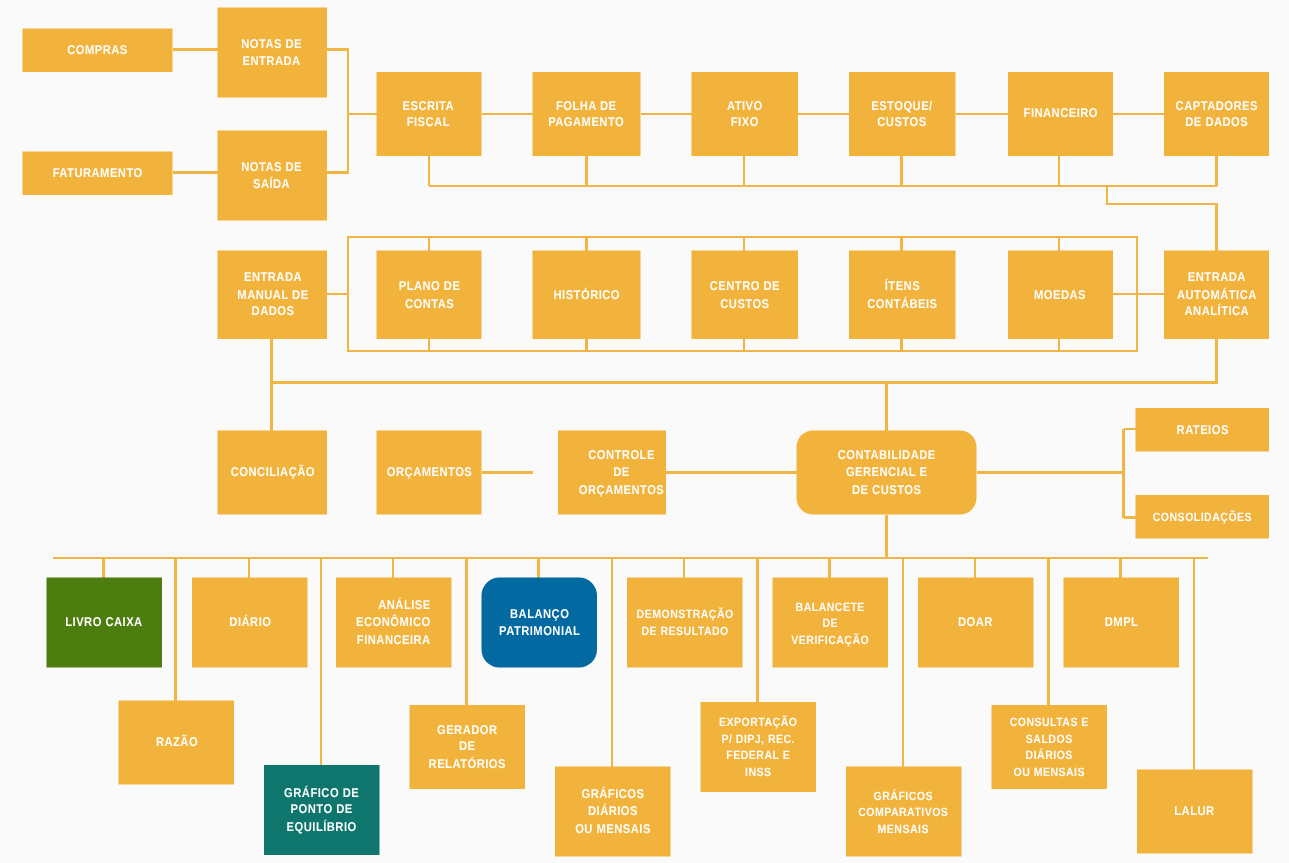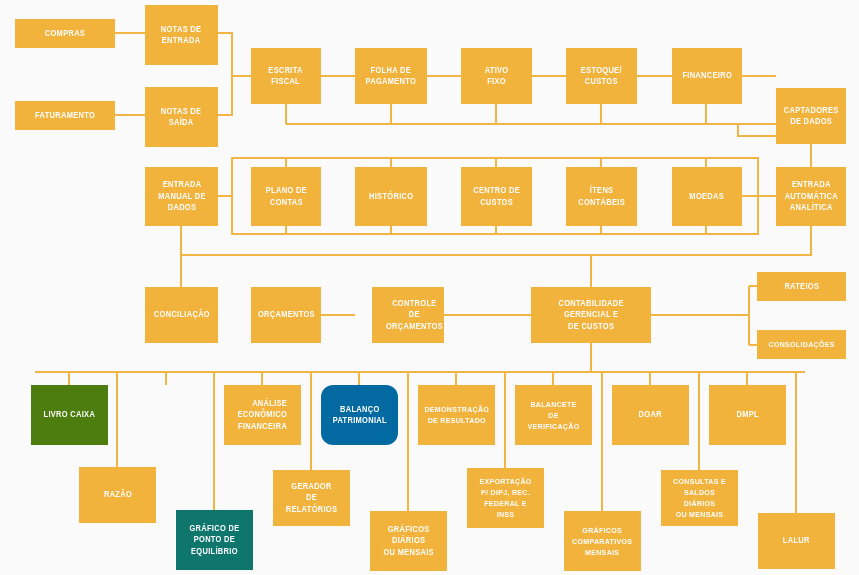--- a/index.html
+++ b/index.html
@@ -161,21 +161,21 @@
 
   <div class="node" style="left: 566px; top: 48px; width: 71px; height: 56px; background: rgb(242, 179, 60);">
     <span style="color: rgb(253, 253, 253);">ESTOQUE/
 CUSTOS</span>
   </div>
 
   <div class="node" style="left: 672px; top: 48px; width: 70px; height: 56px; background: rgb(242, 179, 60);">
     <span style="color: rgb(253, 253, 253);">FINANCEIRO</span>
   </div>
 
-  <div class="node" style="left: 776px; top: 48px; width: 70px; height: 56px; background: rgb(242, 179, 60); margin-top: 40px;">
+  <div class="node" style="left: 776px; top: 48px; width: 70px; height: 56px; background: rgb(242, 179, 60);">
     <span style="color: rgb(253, 253, 253);">CAPTADORES
 DE DADOS</span>
   </div>
 
   <div class="node" style="left: 145px; top: 167px; width: 73px; height: 59px; background: rgb(242, 179, 60);">
     <span style="color: rgb(253, 253, 253);">ENTRADA
 MANUAL DE
 DADOS</span>
   </div>
 
@@ -214,38 +214,41 @@
 
   <div class="node" style="left: 251px; top: 287px; width: 70px; height: 56px; background: rgb(242, 179, 60);">
     <span style="color: rgb(253, 253, 253);">ORÇAMENTOS</span>
   </div>
 
   <div class="node" style="left: 372px; top: 287px; width: 72px; height: 56px; background: rgb(242, 179, 60); padding-left: 16px;">
     <span style="color: rgb(253, 253, 253);">CONTROLE DE
 ORÇAMENTOS</span>
   </div>
 
-  <div class="node" style="left: 531px; top: 287px; width: 120px; height: 56px; background: rgb(242, 179, 60);">
+  <div class="node" style="left: 531px; top: 287px; width: 120px; height: 56px; background: rgb(242, 179, 60); border-radius: 11px;">
     <span style="color: rgb(253, 253, 253);">CONTABILIDADE
 GERENCIAL E
 DE CUSTOS</span>
   </div>
 
   <div class="node" style="left: 757px; top: 272px; width: 89px; height: 29px; background: rgb(242, 179, 60);">
     <span style="color: rgb(253, 253, 253);">RATEIOS</span>
   </div>
 
   <div class="node small" style="left: 757px; top: 330px; width: 89px; height: 29px; background: rgb(242, 179, 60);">
     <span style="color: rgb(253, 253, 253);">CONSOLIDAÇÕES</span>
   </div>
 
   <div class="node" style="left: 31px; top: 385px; width: 77px; height: 60px; background: #4d7c0f;">
     <span style="color: rgb(253, 253, 253);">LIVRO CAIXA</span>
   </div>
 
+  <div class="node" style="left: 128px; top: 385px; width: 77px; height: 60px; background: rgb(242, 179, 60);">
+    <span style="color: rgb(253, 253, 253);">DIÁRIO</span>
+  </div>
 
   <div class="node" style="left: 224px; top: 385px; width: 77px; height: 60px; background: rgb(242, 179, 60); text-align: right;">
     <span style="color: rgb(253, 253, 253);">ANÁLISE
 ECONÔMICO
 FINANCEIRA</span>
   </div>
 
   <div class="node" style="left: 321px; top: 385px; width: 77px; height: 60px; background: #0369a1; border-radius: 12px;">
     <span style="color: rgb(253, 253, 253);">BALANÇO
 PATRIMONIAL</span>

